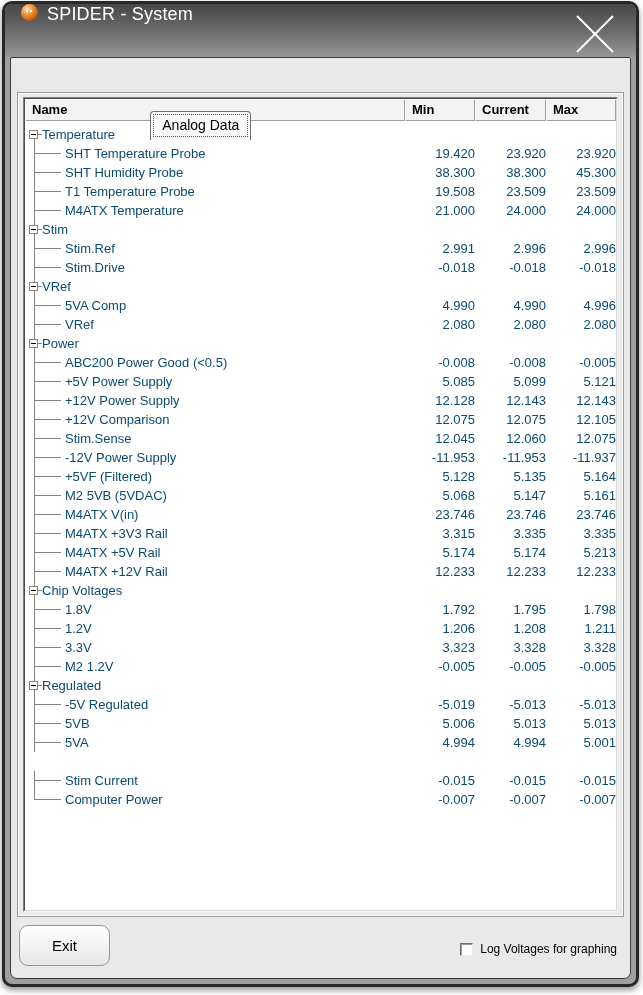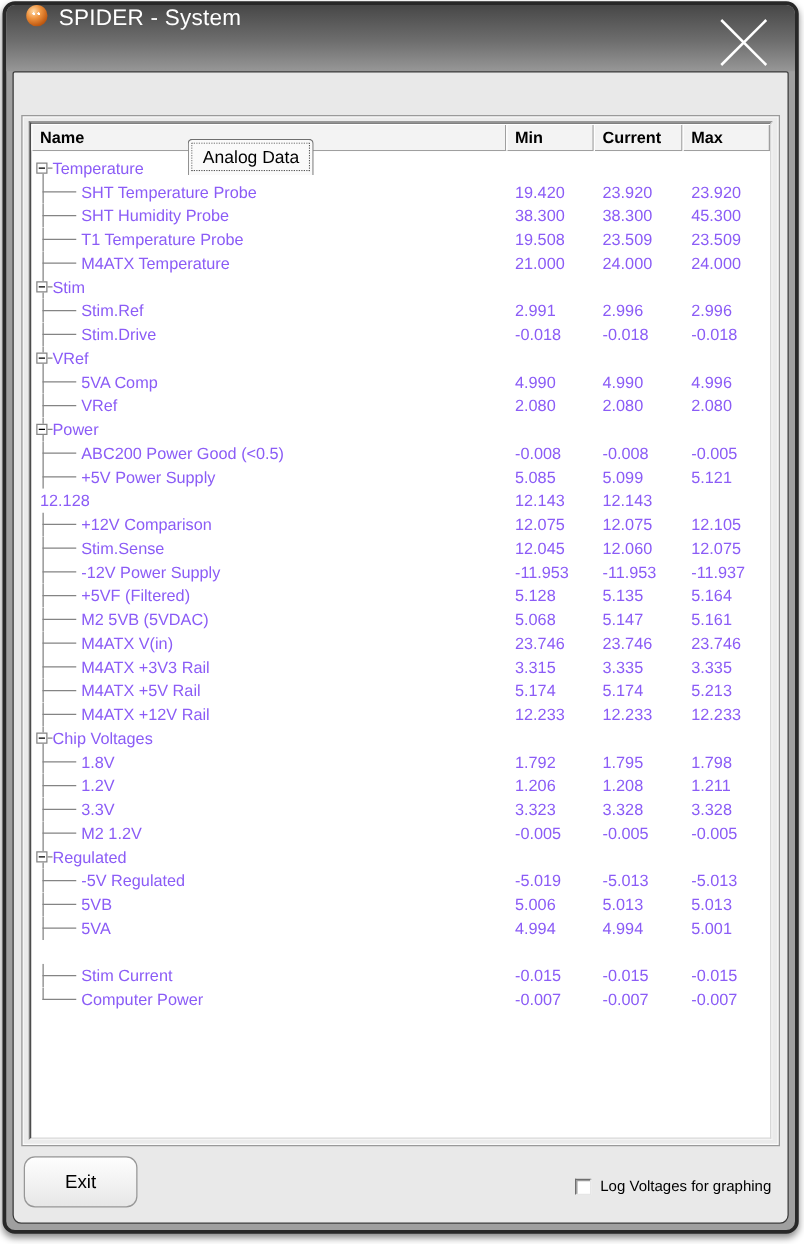--- a/index.html
+++ b/index.html
@@ -73,21 +73,21 @@
     background:#ffffff; overflow:hidden;
   }
   .grid-row { display:grid; grid-template-columns:380px 70px 71px 1fr; }
   .table-header { height:22px; }
   .header-cell {
     background:#f3f3f3; font-weight:bold; font-size:13px; line-height:21px;
     padding-left:7px; color:#000;
     box-shadow:inset 1px 1px 0 #ffffff, inset -1px -1px 0 #9f9f9f;
   }
   .table-body { padding-top:4px; }
-  .data-row { height:19px; font-size:13px; color:#8b5cf6; }
+  .data-row { height:19px; font-size:13px; color:#0c4a6e;text-align:right; }
   .cell-name { position:relative; height:19px; line-height:19px; white-space:nowrap; overflow:hidden; }
   .cell-val { padding-left:7px; line-height:19px; white-space:nowrap; }
 
   
   .rail { position:absolute; left:9px; width:1px; background:#848484; }
   .stub { position:absolute; left:9px; top:9px; height:1px; background:#848484; }
   .expander {
     position:absolute; left:4px; top:5px; width:9px; height:9px;
     background:#ffffff; border:1px solid #848484; cursor:pointer;
   }
@@ -286,20 +286,25 @@
                 <div class="cell-name">
                   <span class="rail" style="top: 0px; bottom: 0px;"></span>
                   <span class="stub" style="width: 27px;"></span>
                   <span class="name-child">+5V Power Supply</span>
                 </div>
                 <div class="cell-val">5.085</div>
                 <div class="cell-val">5.099</div>
                 <div class="cell-val">5.121</div>
               </div>
               <div class="grid-row data-row">
+                <div class="cell-name">
+                  <span class="rail" style="top: 0px; bottom: 0px;"></span>
+                  <span class="stub" style="width: 27px;"></span>
+                  <span class="name-child">+12V Power Supply</span>
+                </div>
                 <div class="cell-val">12.128</div>
                 <div class="cell-val">12.143</div>
                 <div class="cell-val">12.143</div>
               </div>
               <div class="grid-row data-row">
                 <div class="cell-name">
                   <span class="rail" style="top: 0px; bottom: 0px;"></span>
                   <span class="stub" style="width: 27px;"></span>
                   <span class="name-child">+12V Comparison</span>
                 </div>

